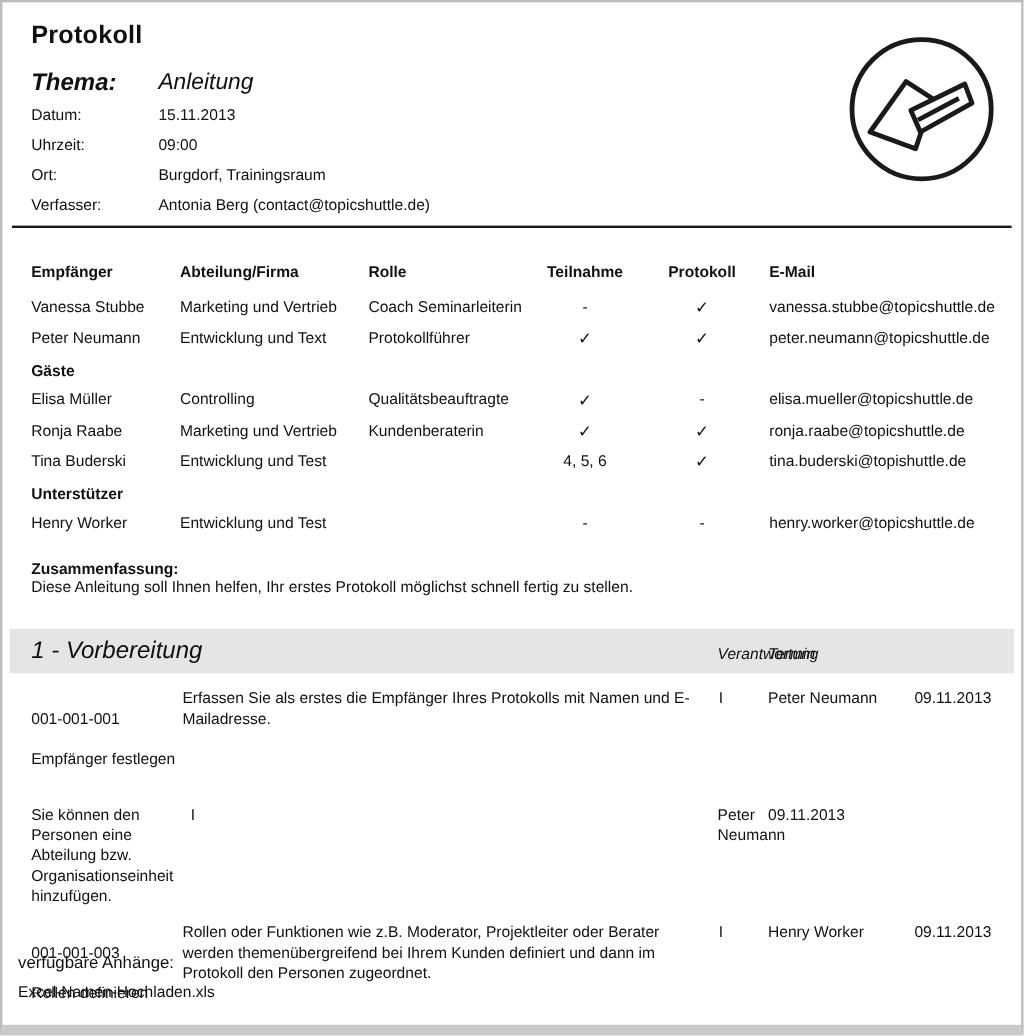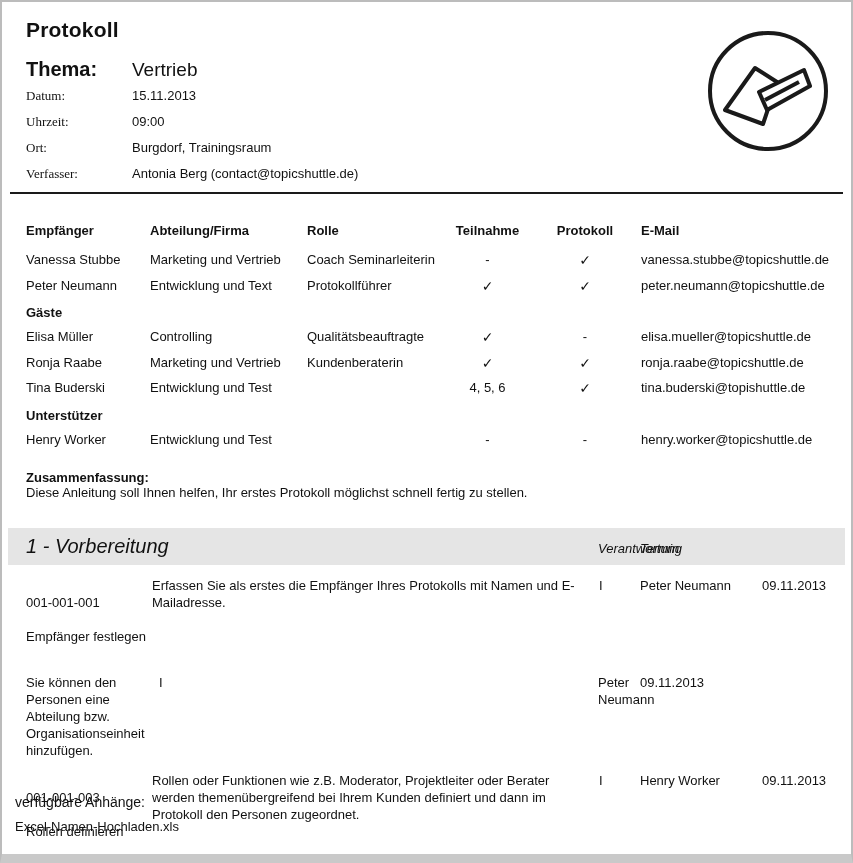--- a/index.html
+++ b/index.html
@@ -13,25 +13,25 @@
     position:relative;
     width:853px; height:863px;
     background:#fff;
     border:2px solid #bcbcbc;
     border-bottom:9px solid #c9c9c9;
     overflow:hidden;
   }
   
   .doc-header { position:relative; padding:16px 24px 0 24px; }
   .title { font-size:21px; font-weight:bold; letter-spacing:0.2px; margin-bottom:16px; }
-  .thema-row { display:flex; align-items:flex-end; margin-bottom:7px; }
+  .thema-row { display:flex; align-items:flex-start; margin-bottom:7px;font-style:italic; }
   .thema-label { width:106px; font-size:20px; font-weight:bold; }
   .thema-value { font-size:19px; }
   .meta-row { display:flex; font-size:13px; margin-bottom:10px; }
-  .meta-label { width:106px;font-family:Liberation Serif, serif; }
+  .meta-label { width:106px; }
   .logo { position:absolute; top:24px; right:18px; width:130px; height:130px; }
   .divider { height:2px; background:#1a1a1a; margin:4px 8px 0 8px; }
 
   
   .att-table { padding:25px 24px 0 24px; font-size:13px; }
   .att-row { display:grid; grid-template-columns:124px 157px 133px 95px 100px 1fr; padding:4px 0; line-height:1.25; }
   .att-header { font-weight:bold; padding-bottom:9px; }
   .cc { text-align:center; }
   .email-cell { padding-left:6px; }
   .check { font-size:14px; }
@@ -72,21 +72,21 @@
 </head>
 <body>
 
 <div class="page">
 
   <div class="doc-header">
     <div class="title">Protokoll</div>
 
     <div class="thema-row">
       <span class="thema-label">Thema:</span>
-      <span class="thema-value">Vertrieb</span>
+      <span class="thema-value">Anleitung</span>
     </div>
 
     <div class="meta-row">
       <span class="meta-label">Datum:</span>
       <span class="meta-value">15.11.2013</span>
     </div>
     <div class="meta-row">
       <span class="meta-label">Uhrzeit:</span>
       <span class="meta-value">09:00</span>
     </div>

